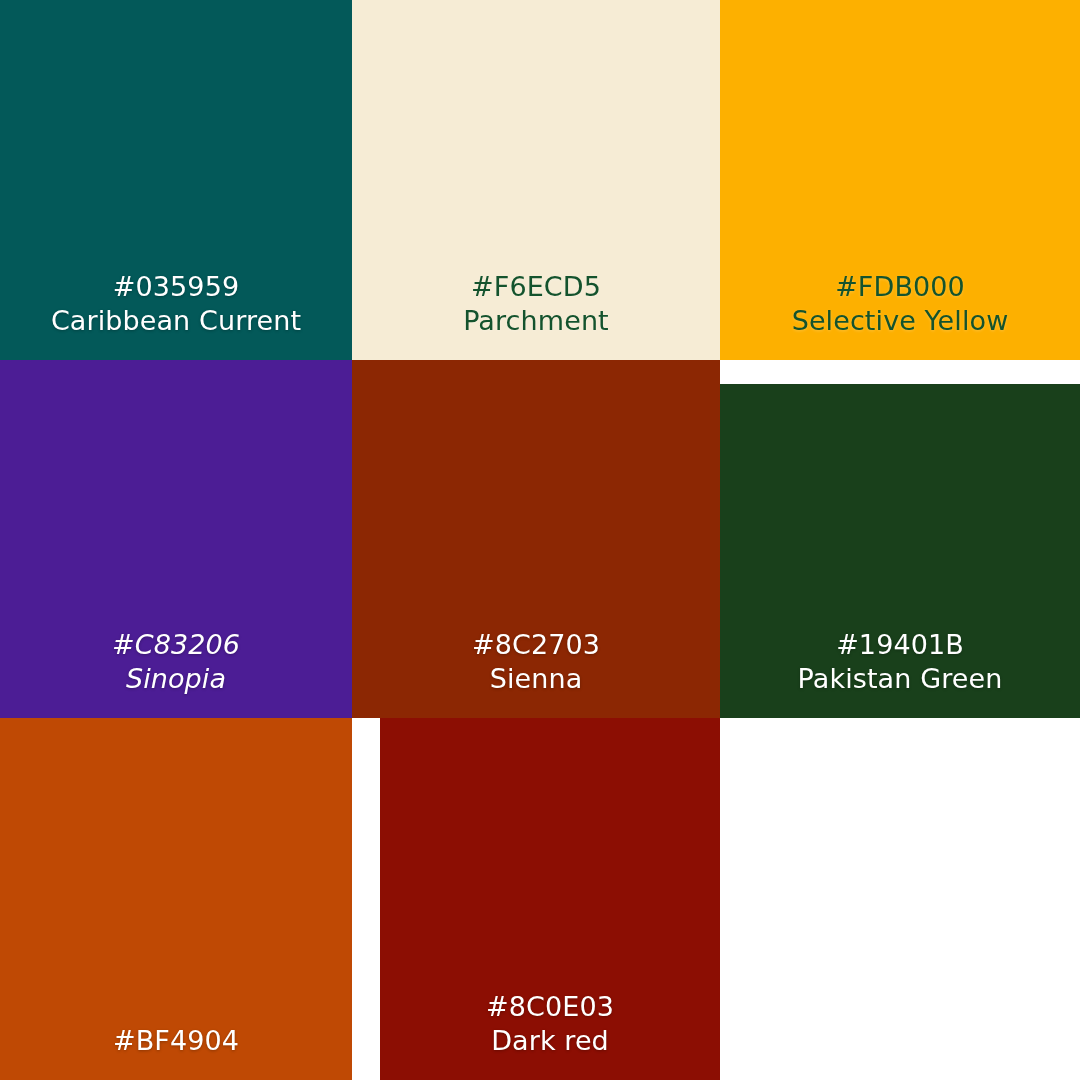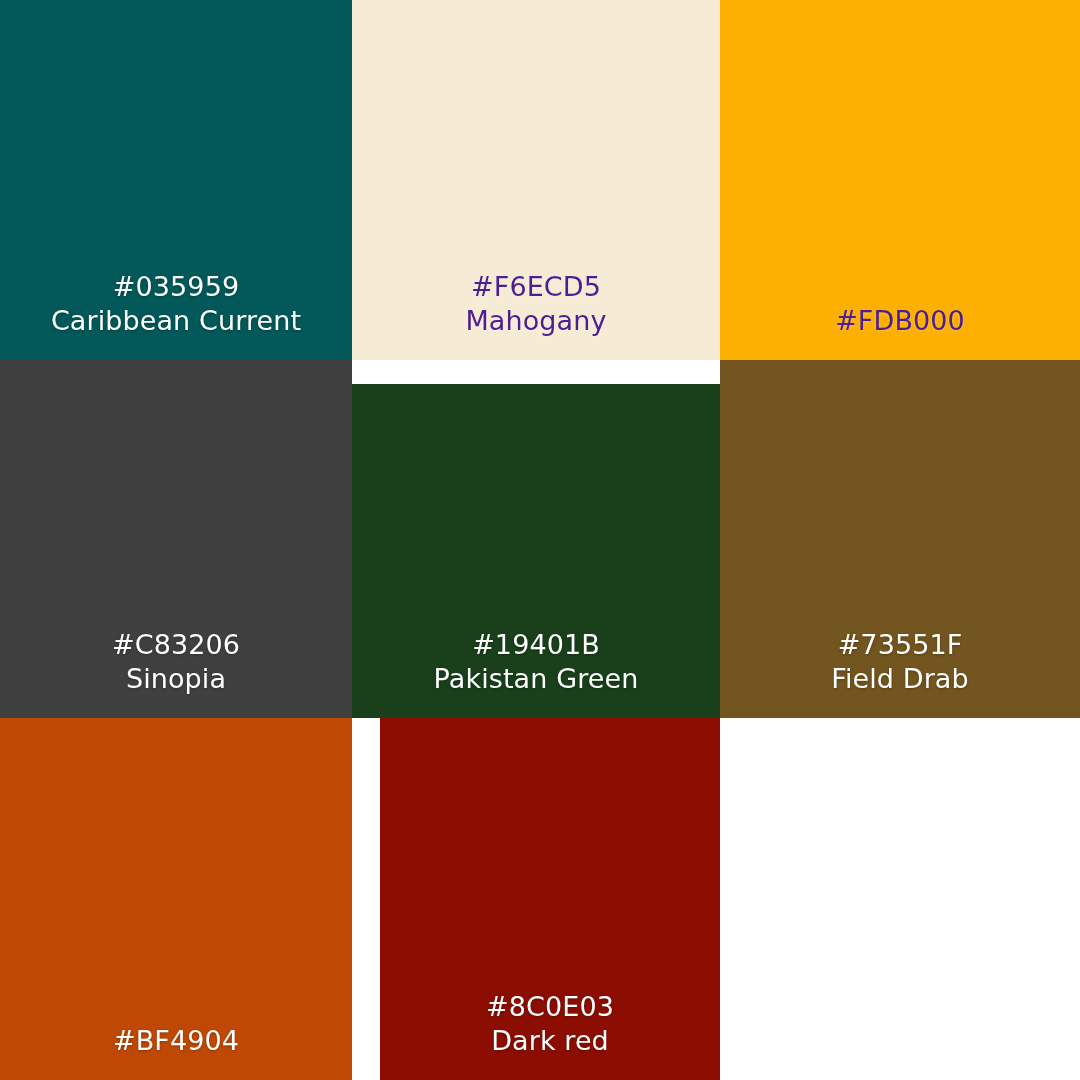--- a/index.html
+++ b/index.html
@@ -40,50 +40,51 @@
     letter-spacing: 0.1px;
     white-space: nowrap;
   }
 
   .swatch.light-text .swatch-label {
     color: #ffffff;
     text-shadow: 0 1px 3px rgba(0, 0, 0, 0.28);
   }
 
   .swatch.dark-text .swatch-label {
-    color: #4c1d95;
+    color: #14532d;
     text-shadow: 0 1px 3px rgba(255, 255, 255, 0.22);
   }
 </style>
 </head>
 <body>
 
 <div id="palette-grid">
     <div class="swatch light-text" style="background-color: rgb(3, 89, 89);">
       <div class="swatch-label">#035959</div>
       <div class="swatch-label">Caribbean Current</div>
     </div>
     <div class="swatch dark-text" style="background-color: rgb(246, 236, 213);">
       <div class="swatch-label">#F6ECD5</div>
-      <div class="swatch-label">Mahogany</div>
+      <div class="swatch-label">Parchment</div>
     </div>
     <div class="swatch dark-text" style="background-color: rgb(253, 176, 0);">
       <div class="swatch-label">#FDB000</div>
+      <div class="swatch-label">Selective Yellow</div>
     </div>
-    <div class="swatch light-text" style="background-color: #404040;">
+    <div class="swatch light-text" style="background-color: #4c1d95; font-style: italic;">
       <div class="swatch-label">#C83206</div>
       <div class="swatch-label">Sinopia</div>
+    </div>
+    <div class="swatch light-text" style="background-color: rgb(140, 39, 3);">
+      <div class="swatch-label">#8C2703</div>
+      <div class="swatch-label">Sienna</div>
     </div>
     <div class="swatch light-text" style="background-color: rgb(25, 64, 27); margin-top: 24px;">
       <div class="swatch-label">#19401B</div>
       <div class="swatch-label">Pakistan Green</div>
-    </div>
-    <div class="swatch light-text" style="background-color: rgb(115, 85, 31);">
-      <div class="swatch-label">#73551F</div>
-      <div class="swatch-label">Field Drab</div>
     </div>
     <div class="swatch light-text" style="background-color: rgb(191, 73, 4); justify-content: flex-end;">
       <div class="swatch-label">#BF4904</div>
     </div>
     <div class="swatch light-text" style="background-color: rgb(140, 14, 3); margin-left: 28px;">
       <div class="swatch-label">#8C0E03</div>
       <div class="swatch-label">Dark red</div>
     </div>
   </div>
 

